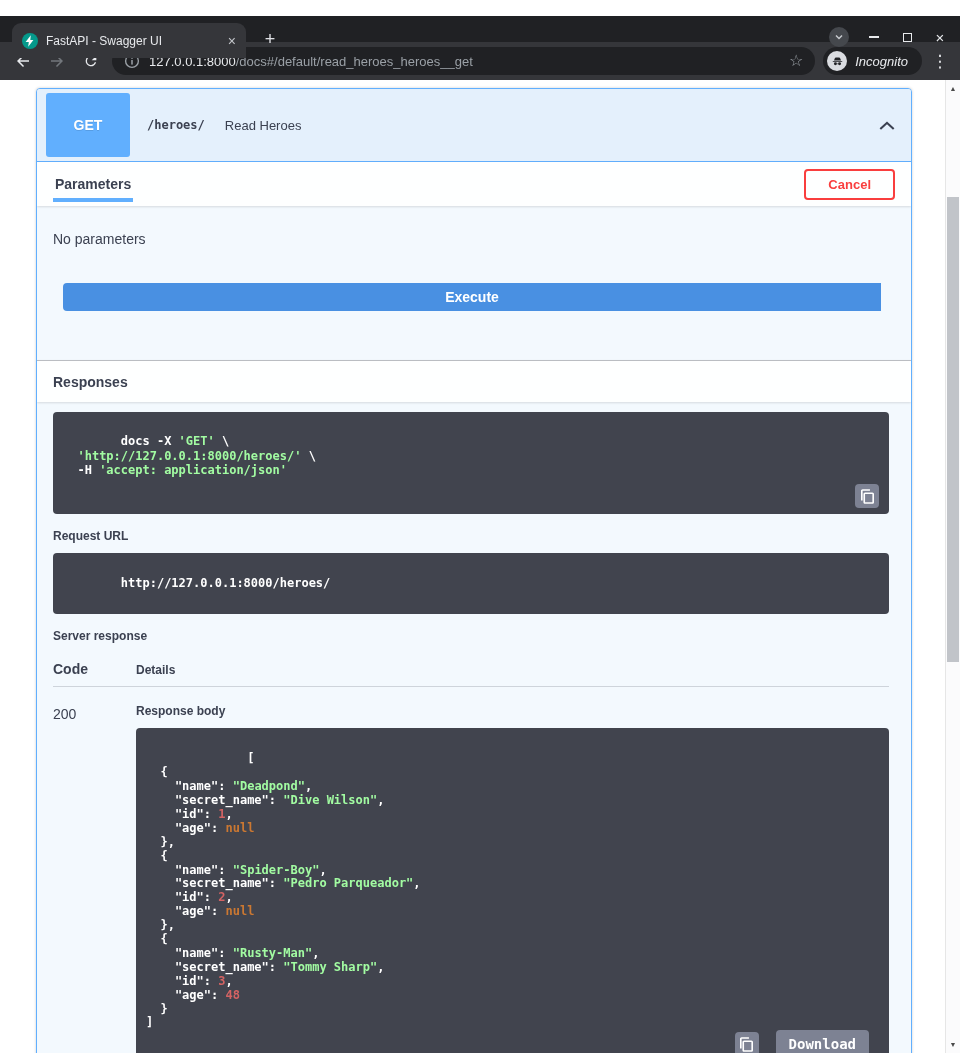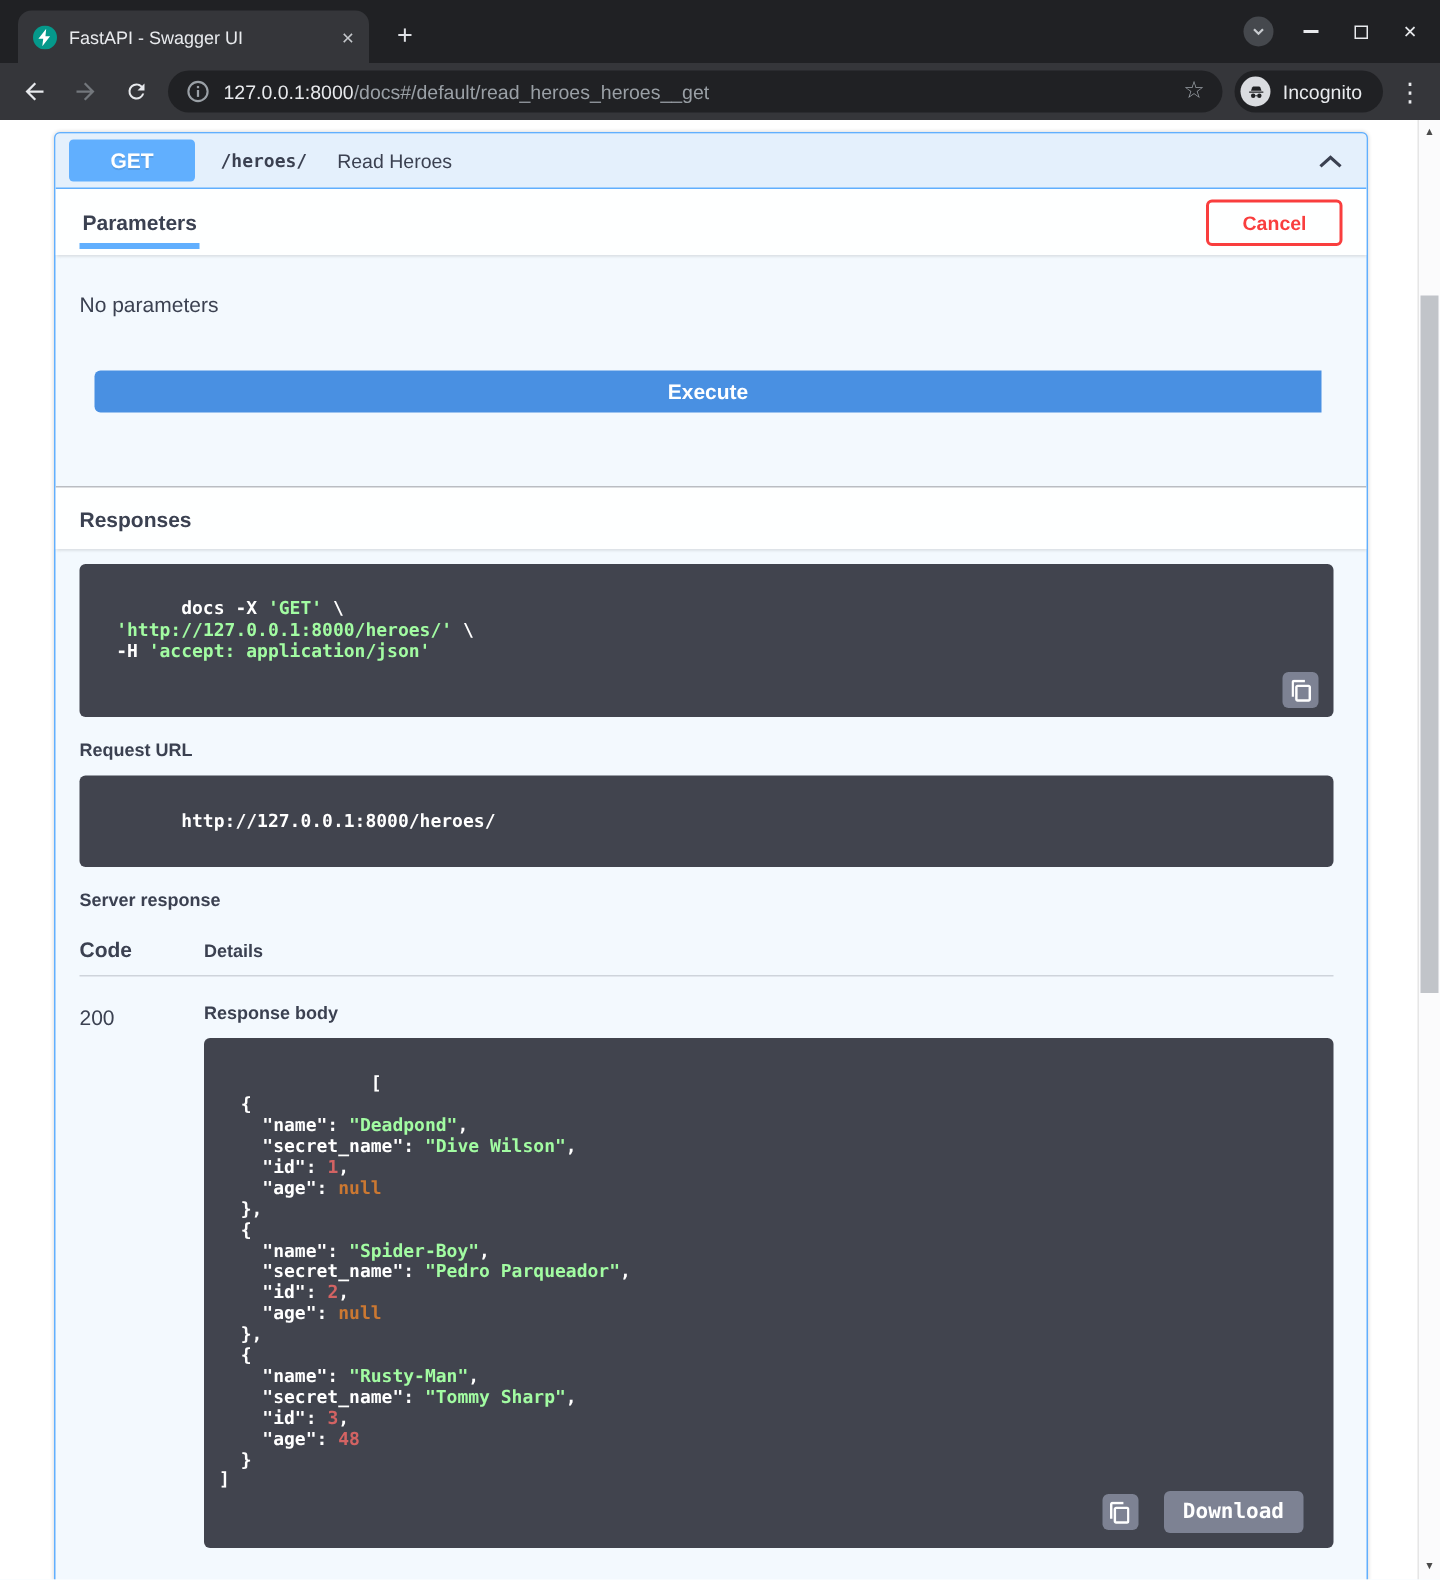--- a/index.html
+++ b/index.html
@@ -1,21 +1,21 @@
 <!DOCTYPE html>
 <html style="--method-get: #61affe; --execute: #4990e2; --cancel: #f93e3e; --code-bg: #41444e; --string: #a2fca2; --number: #d36363; --null: #cb7832;"><head>
 <meta charset="utf-8">
 <title>FastAPI - Swagger UI</title>
 <style>
   * { box-sizing: border-box; margin: 0; padding: 0; }
   html,body { width:960px; height:1053px; overflow:hidden; }
   body { font-family:"Liberation Sans", sans-serif; background:#fff; position:relative; }
 
   
-  .tabstrip { height:42px; background:#202124; position:relative; }
+  .tabstrip { height:26px; background:#202124; position:relative;margin-top:16px; }
   .tab { position:absolute; left:12px; top:7px; width:234px; height:35px; background:#35363a;
          border-radius:9px 9px 0 0; display:flex; align-items:center; padding:0 10px; }
   .favicon { width:16px; height:16px; flex:0 0 16px; display:flex; }
   .tab-title { color:#e8eaed; font-size:12px; margin:0 8px; flex:1; white-space:nowrap; overflow:hidden; }
   .tab-close { color:#c4c7cb; font-size:14px; line-height:1; cursor:default; }
   .newtab-btn { position:absolute; left:258px; top:11px; width:24px; height:24px; color:#dfe1e5;
                 font-size:18px; font-weight:400; display:flex; align-items:center; justify-content:center; }
   .tabstrip-right { position:absolute; right:12px; top:0; height:42px; display:flex; align-items:center; gap:17px; }
   .tab-search { width:20px; height:20px; border-radius:50%; background:#45484d; display:flex;
                 align-items:center; justify-content:center; }
@@ -29,39 +29,39 @@
   .addressbar { flex:1; height:28px; background:#202124; border-radius:14px; display:flex; align-items:center;
                 padding:0 12px; gap:9px; min-width:0; }
   .url { font-size:13px; white-space:nowrap; overflow:hidden; flex:1; }
   .url-host { color:#e8eaed; }
   .url-rest { color:#9aa0a6;margin-top:12px; }
   .star { color:#9aa0a6; font-size:16px; line-height:1; }
   .incognito-chip { height:28px; background:#202124; border-radius:14px; display:flex; align-items:center;
                     gap:8px; padding:0 14px 0 4px; }
   .incog-circle { width:20px; height:20px; border-radius:50%; background:#dadce0; display:flex;
                   align-items:center; justify-content:center; }
-  .incognito-label { color:#e8eaed; font-size:13px; }
+  .incognito-label { color:#e8eaed; font-size:13px;font-style:italic; }
   .menu-dots { color:#e8eaed; font-size:17px; width:20px; text-align:center; }
 
   
   .page { position:absolute; top:80px; left:0; width:945px; bottom:0; background:#fff; overflow:hidden; }
   .scrollbar { position:absolute; top:80px; right:0; bottom:0; width:15px; background:#fbfbfc;
                border-left:1px solid #e6e6e6; }
   .sb-arrow { position:absolute; left:0; width:100%; height:15px; display:flex; align-items:center;
               justify-content:center; color:#4a4a4a; font-size:7px; }
   .sb-up { top:1px; } .sb-down { bottom:1px; }
   .sb-thumb { position:absolute; left:1px; right:1px; top:117px; height:465px; background:#c1c4c9; }
 
   
   .opblock { margin:8px 33px 0 36px; border:1px solid var(--method-get,#61affe); border-radius:4px;
              background:#f3f9fe; box-shadow:0 0 3px rgba(0,0,0,.19); overflow:hidden; }
   .opblock-header { display:flex; align-items:center; padding:4px 14px 4px 9px; background:#e4f0fc;
                     border-bottom:1px solid var(--method-get,#61affe); }
   .method-badge { background:var(--method-get,#61affe); color:#fff; font-weight:700; font-size:14px;
-                  width:84px; text-align:center; padding:6px 0; border-radius:3px;
+                  width:84px; text-align:center; padding:24px 0; border-radius:3px;
                   text-shadow:0 1px 0 rgba(0,0,0,.1); }
   .opblock-path { font-family:"DejaVu Sans Mono", monospace; font-size:12px; font-weight:600;
                   color:#3b4151; margin-left:17px; }
   .opblock-summary { font-size:13px; color:#3b4151; margin-left:20px; }
   .collapse { margin-left:auto; display:flex; }
 
   .section-header { display:flex; align-items:center; justify-content:space-between;
                     background:rgba(255,255,255,.92); padding:4px 16px; min-height:42px;
                     box-shadow:0 1px 2px rgba(0,0,0,.12); position:relative; }
   .tab-params { font-size:14px; font-weight:700; color:#3b4151; padding:10px 2px 6px;

